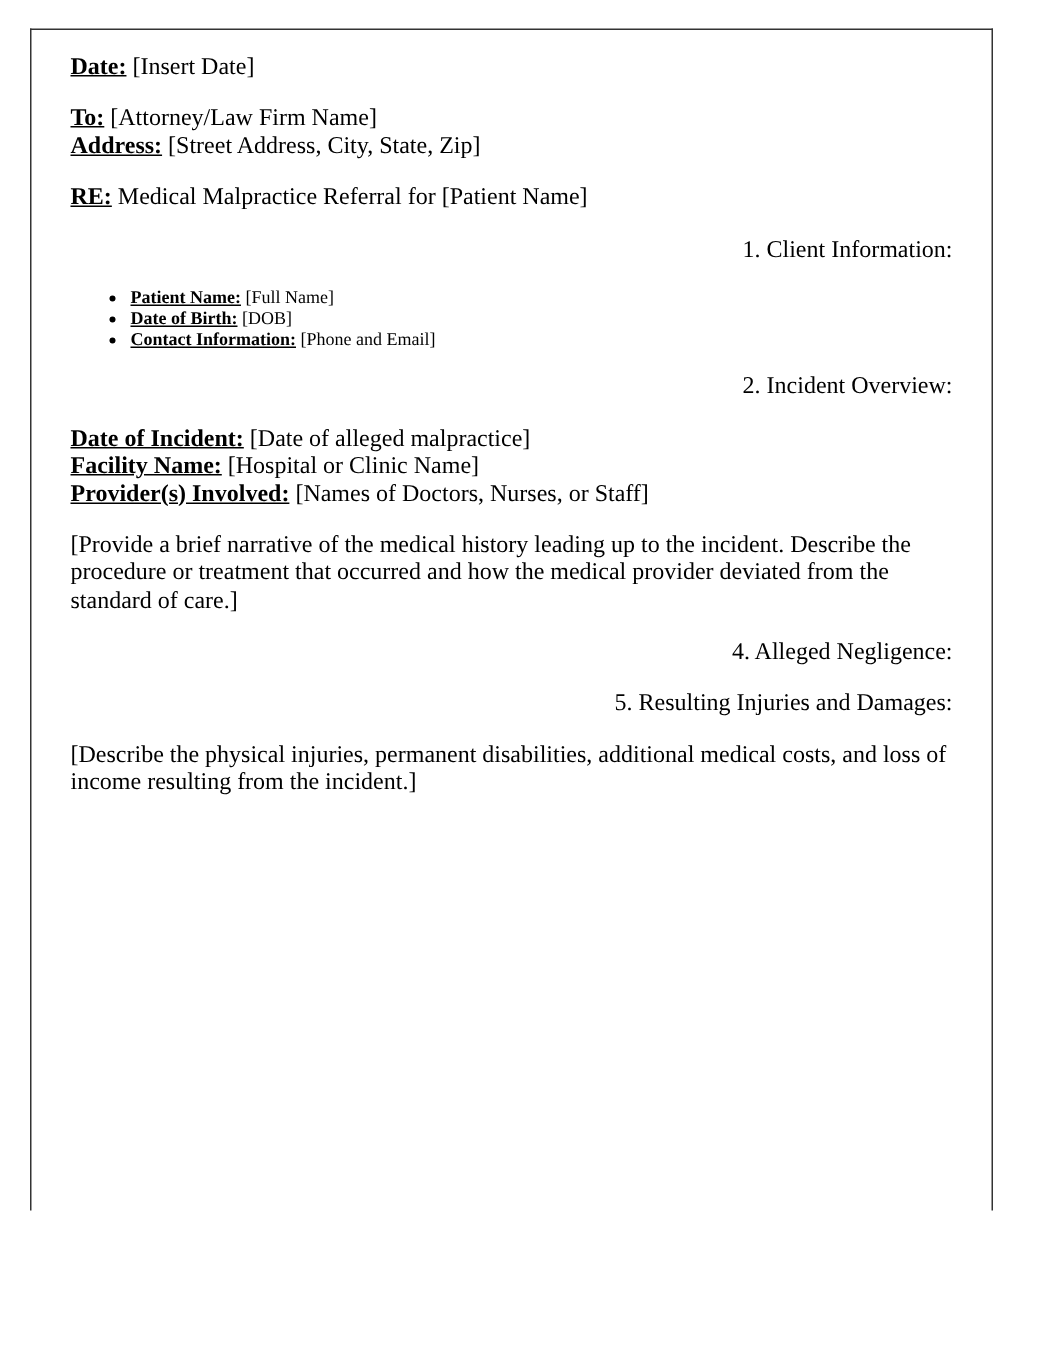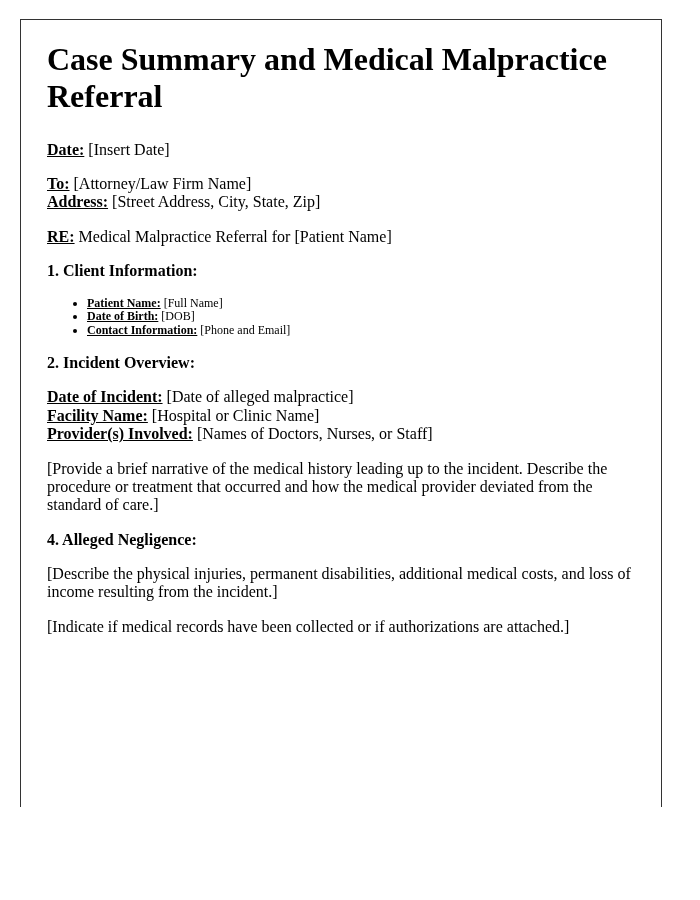--- a/index.html
+++ b/index.html
@@ -46,31 +46,31 @@
   .doc-frame ul {
     margin: 16px 0;
     padding-left: 40px;
     font-size: 12px;
     line-height: 1.15;
   }
   .doc-frame li {
     margin: 0;
   }
   .sec-heading {
-    font-weight: bold;
+    font-weight: normal;
+    text-align: right;
   }
   b { font-weight: bold; text-decoration: underline; }
 </style>
 </head>
 <body>
 
 <div class="canvas">
   <div class="doc-frame">
 
-    <h1 class="doc-title">Case Summary and Medical Malpractice Referral</h1>
 
     <p><b>Date:</b> <span>[Insert Date]</span></p>
 
     <p><b>To:</b> <span>[Attorney/Law Firm Name]</span><br>
     <b>Address:</b> <span>[Street Address, City, State, Zip]</span></p>
 
     <p><b>RE:</b> <span>Medical Malpractice Referral for [Patient Name]</span></p>
 
     <p class="sec-heading">1. Client Information:</p>
 
@@ -83,18 +83,18 @@
     <p class="sec-heading">2. Incident Overview:</p>
 
     <p><b>Date of Incident:</b> <span>[Date of alleged malpractice]</span><br>
     <b>Facility Name:</b> <span>[Hospital or Clinic Name]</span><br>
     <b>Provider(s) Involved:</b> <span>[Names of Doctors, Nurses, or Staff]</span></p>
 
     <p>[Provide a brief narrative of the medical history leading up to the incident. Describe the procedure or treatment that occurred and how the medical provider deviated from the standard of care.]</p>
 
     <p class="sec-heading">4. Alleged Negligence:</p>
 
+    <p class="sec-heading">5. Resulting Injuries and Damages:</p>
     <p>[Describe the physical injuries, permanent disabilities, additional medical costs, and loss of income resulting from the incident.]</p>
 
-    <p>[Indicate if medical records have been collected or if authorizations are attached.]</p>
 
   </div>
 </div>
 
 </body></html>

